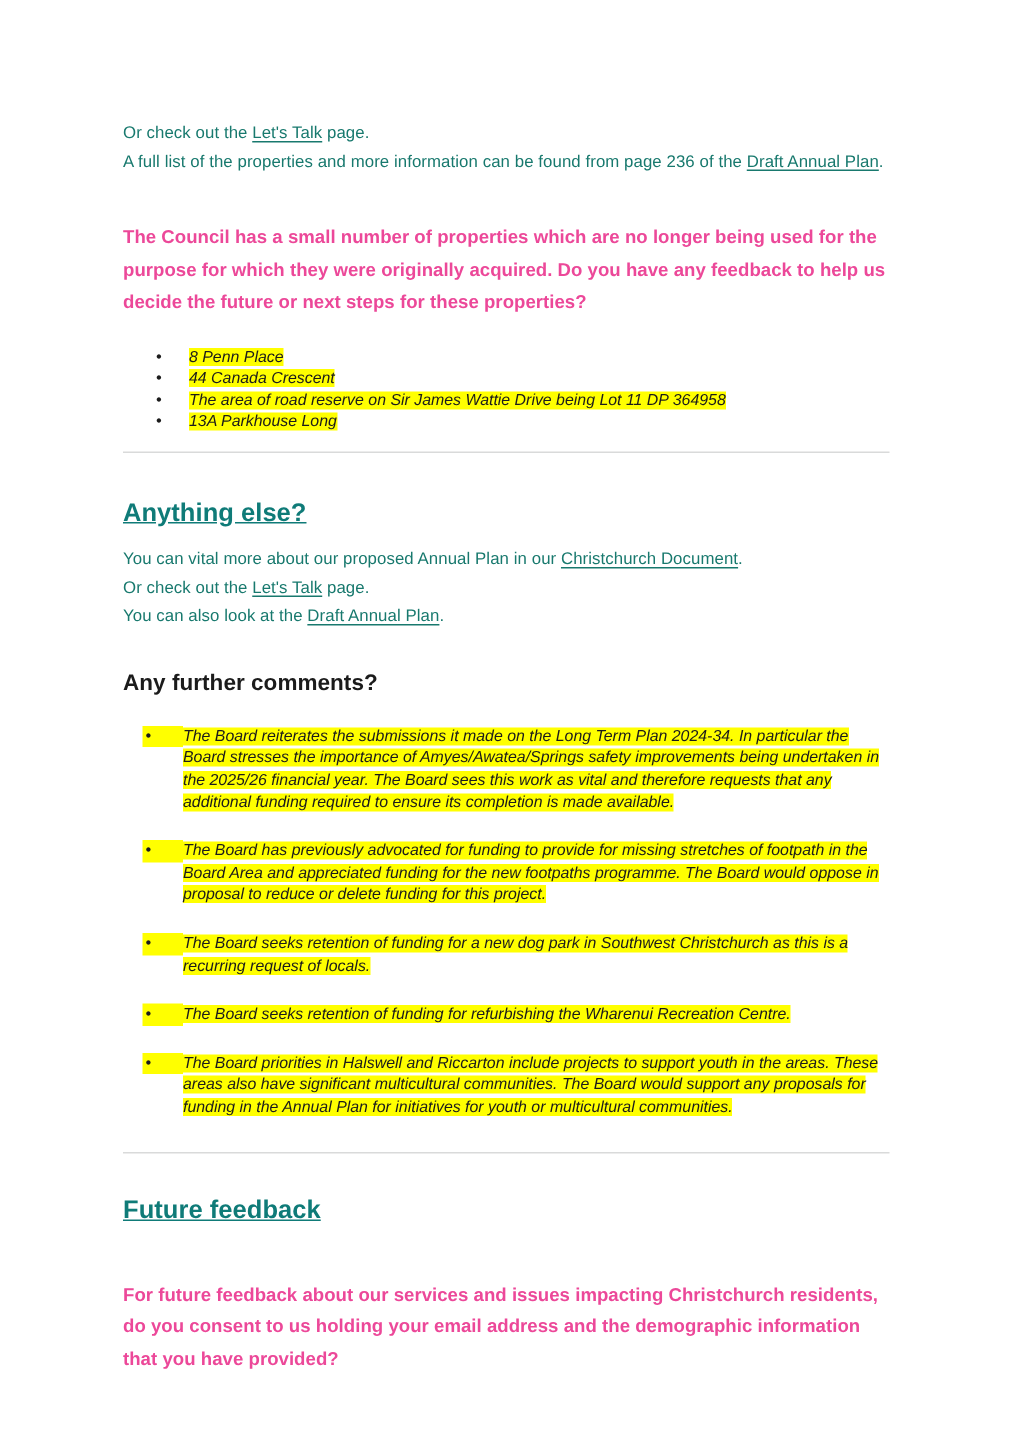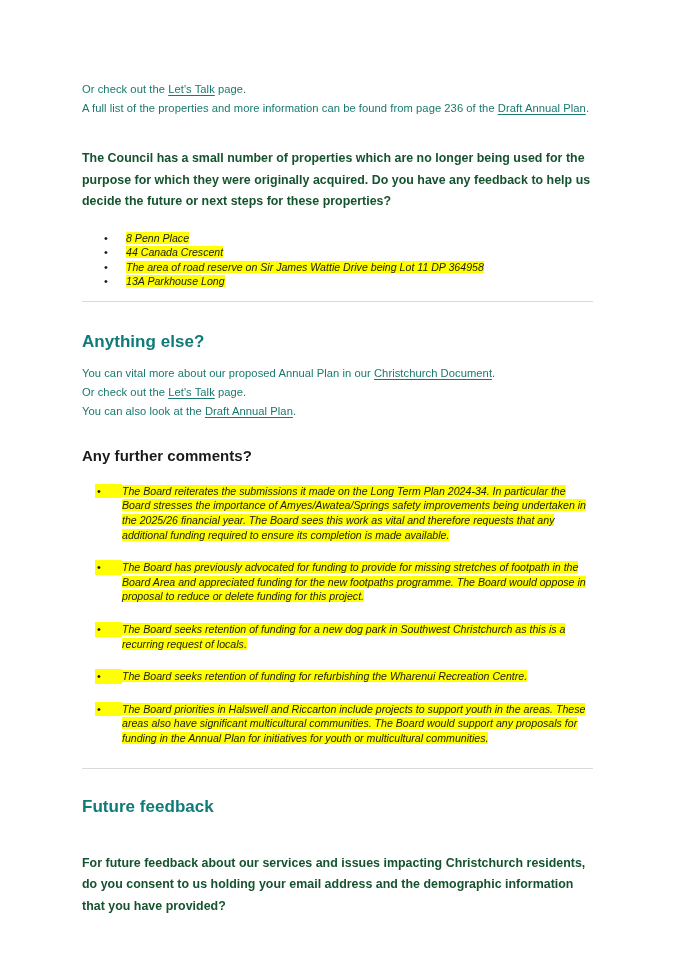--- a/index.html
+++ b/index.html
@@ -36,30 +36,31 @@
   .link {
     color: #18796e;
     text-decoration: underline;
     text-underline-offset: 1.5px;
     cursor: pointer;
   }
   .q-bold {
     font-size: 12.4px;
     font-weight: bold;
     line-height: 21.5px;
-    color: #14532d;
+    color: #ec4899;
     margin: 0;
     letter-spacing: 0.002em;
   }
   .section-head {
     font-size: 17px;
     font-weight: bold;
     color: #0f7b78;
     margin: 0;
     letter-spacing: 0.002em;
+    text-decoration: underline;
   }
   .sub-q {
     font-size: 15px;
     font-weight: bold;
     color: #1b1b1b;
     margin: 0;
     letter-spacing: 0.002em;
   }
 
   hr.divider {

